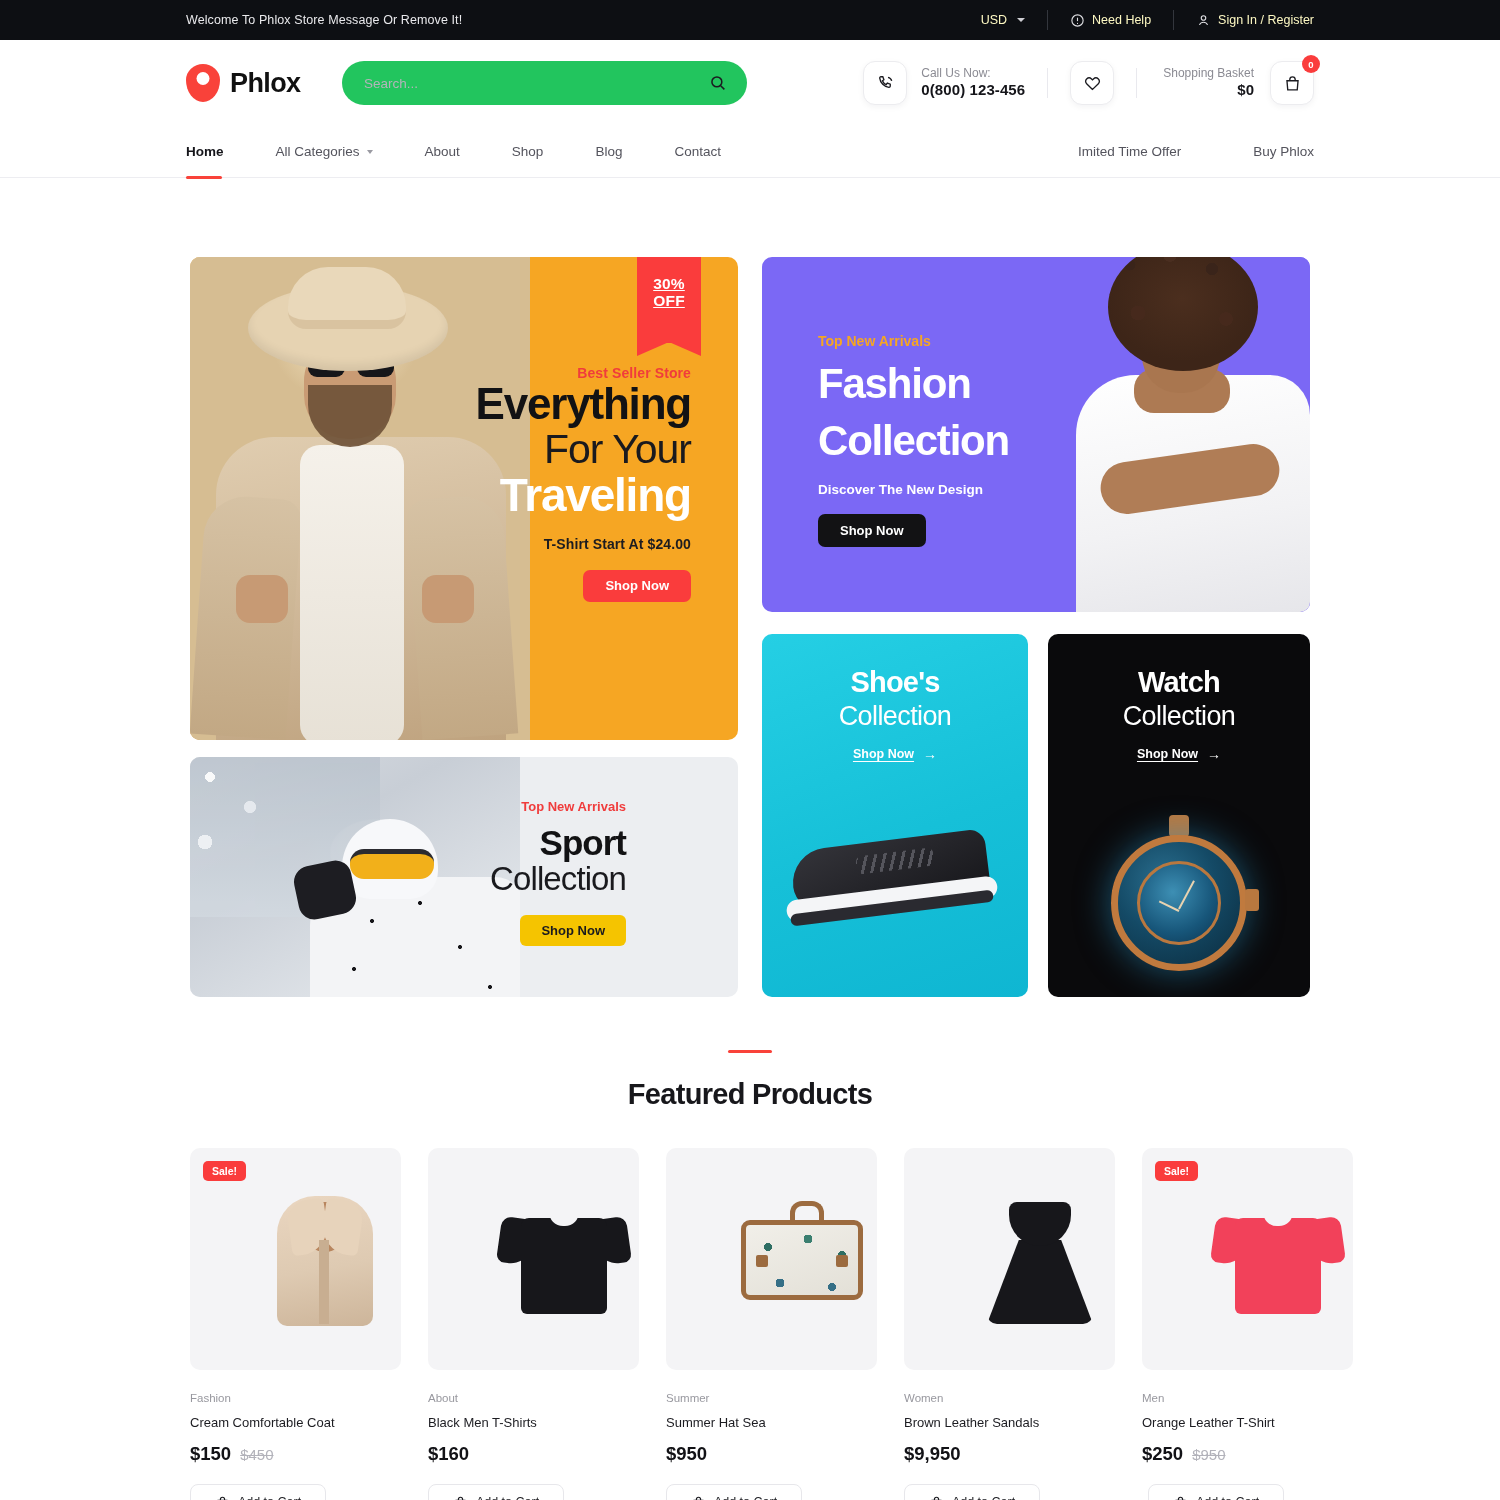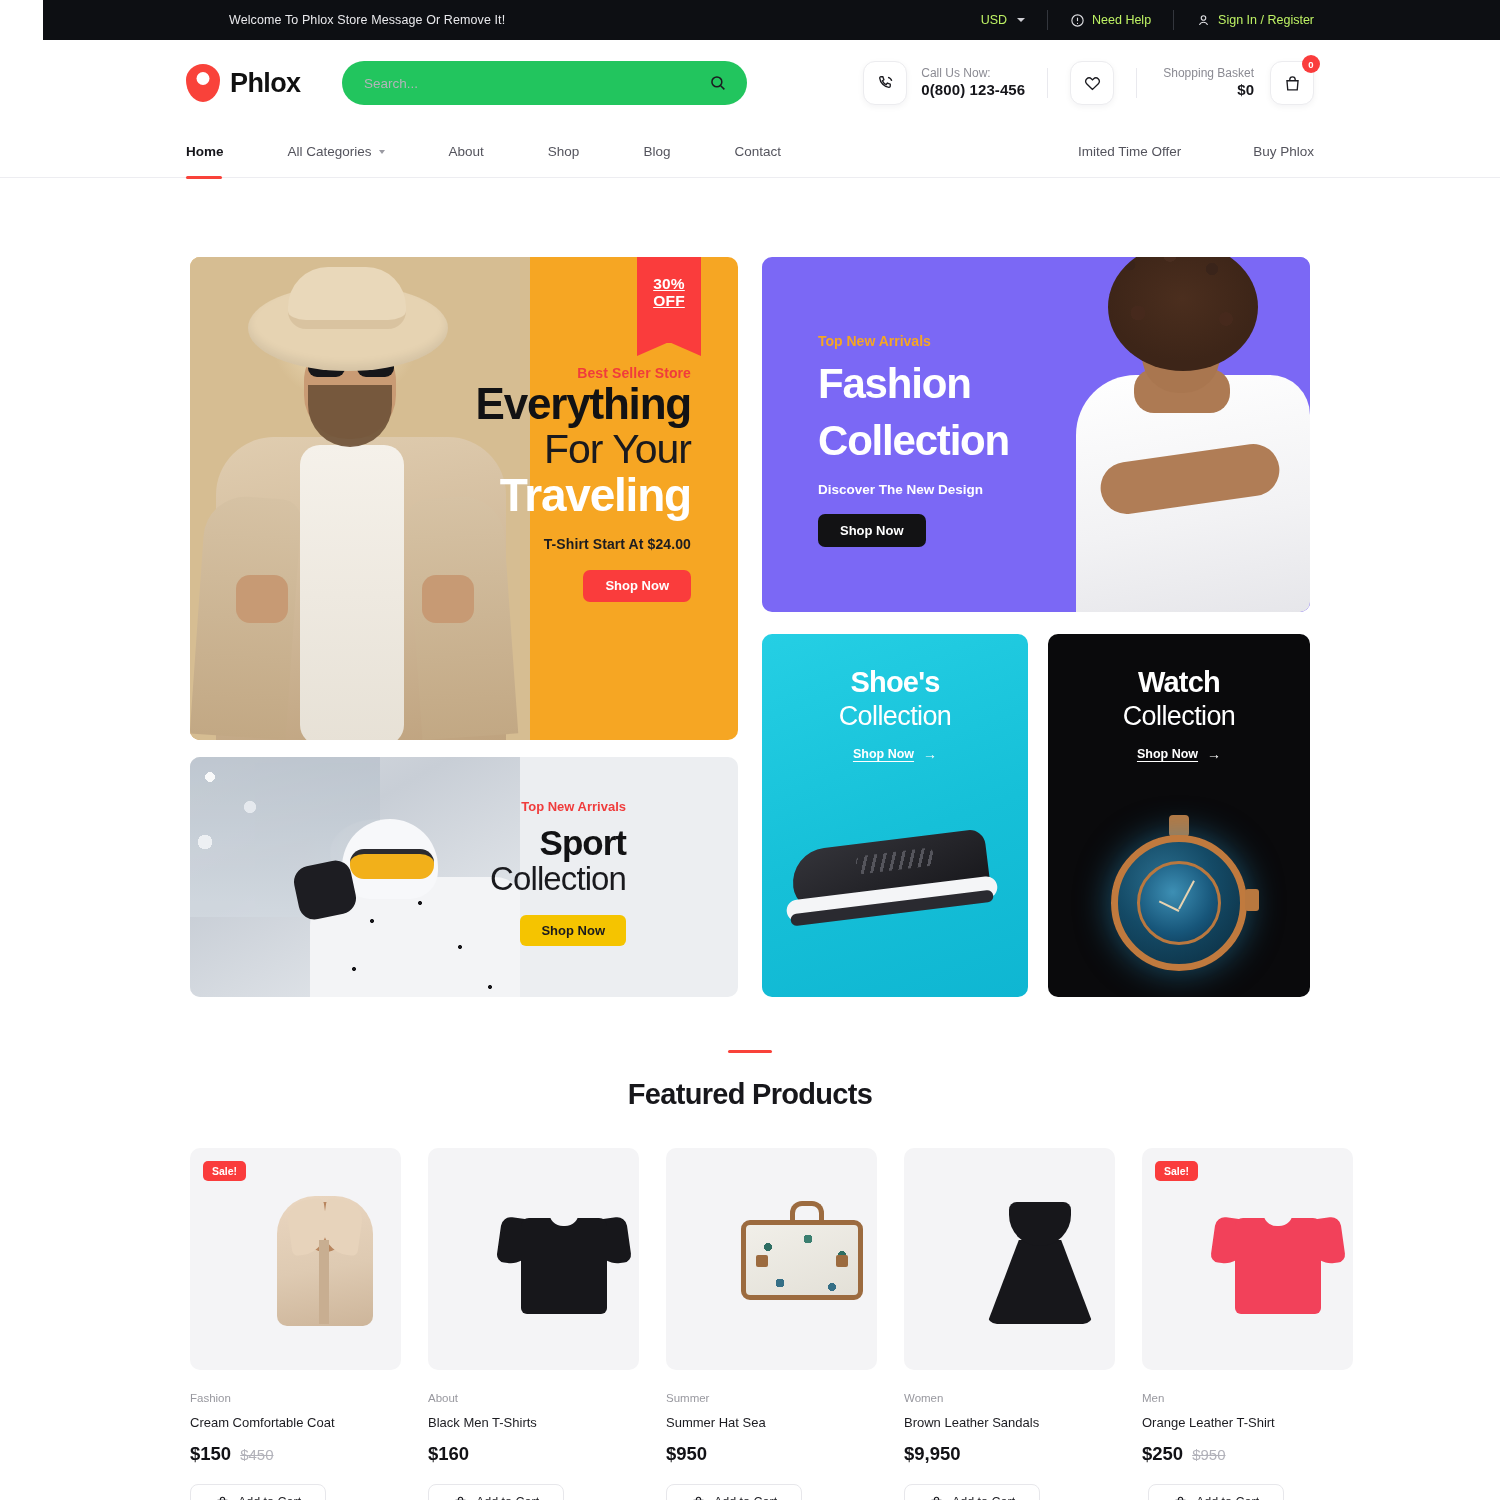--- a/index.html
+++ b/index.html
@@ -9,25 +9,25 @@
     background: #ffffff;
     color: #121212;
     -webkit-font-smoothing: antialiased;
   }
   .page { width: 1500px; height: 1500px; position: relative; background:#fff; }
 
   
   .topbar {
     height: 40px; background: #0d0f13; color: #e8e8ea;
     display: flex; align-items: center; justify-content: space-between;
-    padding: 0 186px 0 186px; font-size: 12.5px; margin-left: 43px;
+    padding: 0 186px 0 186px; font-size: 12.5px;
   }
   .topbar-left { letter-spacing: .1px; font-weight: 400; color:#e9e9ec; }
   .topbar-right { display: flex; align-items: center; gap: 0; }
-  .tb-item { display: flex; align-items: center; gap: 7px; color:#bef264; font-size:12.5px; }
+  .tb-item { display: flex; align-items: center; gap: 7px; color:#fef9c3; font-size:12.5px; }
   .tb-sep { width:1px; height:20px; background:#33363d; margin:0 22px; }
   .caret { width:0;height:0;border-left:4px solid transparent;border-right:4px solid transparent;border-top:4.5px solid #cfcfd4; margin-left:3px;}
   .ico { display:inline-flex; align-items:center; justify-content:center; }
 
   
   .header {
     height: 86px; display:flex; align-items:center;
     padding: 0 186px; gap: 0;
   }
   .brand { display:flex; align-items:center; gap:10px; width:150px;}
@@ -73,21 +73,21 @@
     position:absolute; top:-6px; right:-6px; width:18px;height:18px;border-radius:50%;
     background:#fa3c3c; color:#fff; font-size:9.5px; font-weight:700;
     display:flex;align-items:center;justify-content:center;
   }
 
   
   .nav {
     height:52px; padding:0 186px; display:flex; align-items:center;
     border-bottom:1px solid #ededf1; position:relative;
   }
-  .nav-left { display:flex; align-items:center; gap:12px; }
+  .nav-left { display:flex; align-items:center; gap:0; }
   .nav-item {
     font-size:13.5px; color:#54545d; padding:0 26px; position:relative;
     display:flex;align-items:center;gap:7px; height:52px;
   }
   .nav-item:first-child{ padding-left:0; }
   .nav-item.active { color:#15151a; font-weight:700; }
   .nav-underline{
     position:absolute; left:0; bottom:-1px; width:36px; height:3px;
     background:#f9423a; border-radius:2px;
   }

